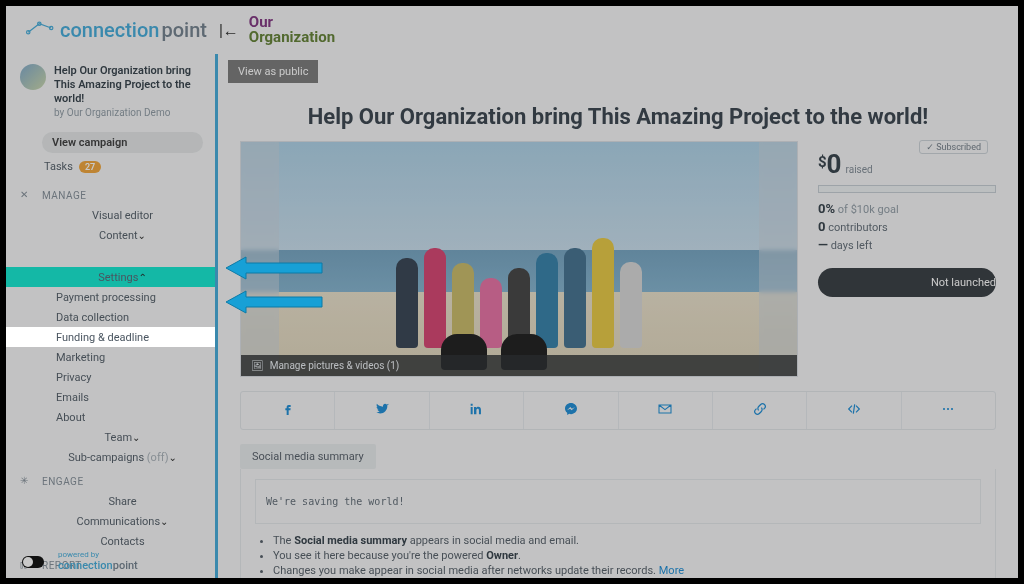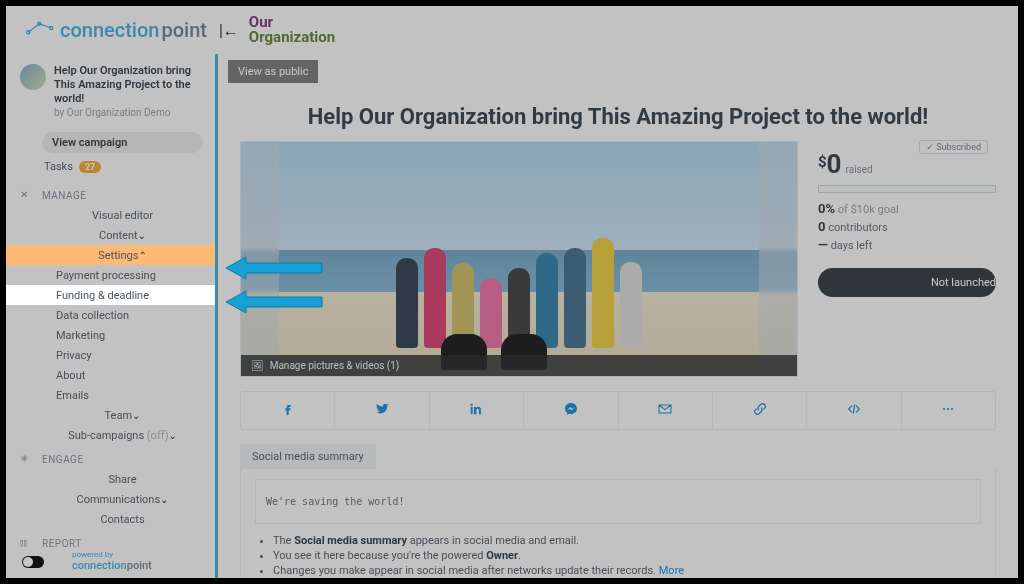--- a/index.html
+++ b/index.html
@@ -28,24 +28,24 @@
 .camp-title { font-size: 11px; font-weight: 600; color: #2a3640; line-height: 1.25; }
 .camp-by { font-size: 10px; color: #8a96a0; margin-top: 2px; }
 .view-campaign { margin: 8px 12px 4px 36px; background: #e3e5e7; border-radius: 12px; padding: 4px 10px; font-size: 11px; font-weight: 600; color: #333; }
 .tasks-row { padding: 3px 12px 8px 38px; display: flex; align-items: center; gap: 6px; }
 .badge { background: #f0a030; color: #fff; font-size: 9px; padding: 1px 6px; border-radius: 8px; font-weight: 600; }
 .section-head { padding: 8px 12px 4px 14px; display: flex; align-items: center; gap: 10px; color: #7d8893; font-size: 10px; letter-spacing: 0.5px; }
 .section-head .s-icon { width: 12px; height: 12px; color: #7d8893; }
 .menu-item { padding: 3.5px 14px 3.5px 38px; display: flex; justify-content: center; align-items: center; color: #4a5560; font-size: 11px; }
 .menu-item .dis { color: #a4adb5; }
 .chev { font-size: 10px; color: #222; }
-.menu-highlight { background: #fdba74; position: relative; z-index: 50; }
+.menu-highlight { background: #14b8a6; position: relative; z-index: 50; margin-top: 22px; }
 .sub-item { padding: 3.5px 14px 3.5px 50px; font-size: 11px; color: #4a5560; }
 .sub-highlight { background: #fff; position: relative; z-index: 50; }
-.powered { position: absolute; bottom: 6px; left: 16px; display: flex; align-items: center; gap: 28px; }
+.powered { position: absolute; bottom: 6px; left: 16px; display: flex; align-items: center; gap: 14px; }
 .toggle { width: 22px; height: 12px; background: #000; border-radius: 6px; position: relative; }
 .toggle::after { content:""; position:absolute; left:1px; top:1px; width:10px; height:10px; background:#fff; border-radius:50%; }
 .powered-text { font-size: 8px; color: #3aa7d8; line-height: 1; }
 .main { flex: 1; overflow: hidden; padding: 40px 22px 0; position: relative; }
 .page-title { font-size: 22px; font-weight: 700; color: #2f3a44; text-align: center; margin: 10px 0 6px; }
 .subscribed { position: absolute; right: 30px; top: 86px; font-size: 9px; color: #6a7580; border: 1px solid #c9d0d6; border-radius: 3px; padding: 1px 6px; }
 .media-row { display: flex; gap: 20px; margin-top: 12px; }
 .hero { flex: 1; height: 236px; background: linear-gradient(#8cb8d8 60%, #e6dfc6 60%); position: relative; border: 1px solid #d8dde2; overflow: hidden; }
 .hero .blur-l, .hero .blur-r { position:absolute; top:0; bottom:0; width:38px; backdrop-filter: blur(2px); background: rgba(200,210,220,0.5); }
 .hero .blur-l { left:0; } .hero .blur-r { right:0; }
@@ -142,26 +142,26 @@
         <div class="menu-item">
             <span>Content</span>
             <span class="chev">⌄</span>
           </div>
 
         <div class="menu-item menu-highlight">
             <span>Settings</span>
             <span class="chev">⌃</span>
           </div>
         <div class="sub-item">Payment processing</div>
+        <div class="sub-item">Data collection</div>
         <div class="sub-item sub-highlight">Funding &amp; deadline</div>
-        <div class="sub-item">Data collection</div>
         <div class="sub-item">Marketing</div>
         <div class="sub-item">Privacy</div>
+        <div class="sub-item">Emails</div>
         <div class="sub-item">About</div>
-        <div class="sub-item">Emails</div>
 
         <div class="menu-item">
             <span>Team</span>
             <span class="chev">⌄</span>
           </div>
         <div class="menu-item">
             <span><span>Sub-campaigns</span> <span class="dis">(off)</span></span>
             <span class="chev">⌄</span>
           </div>
 

